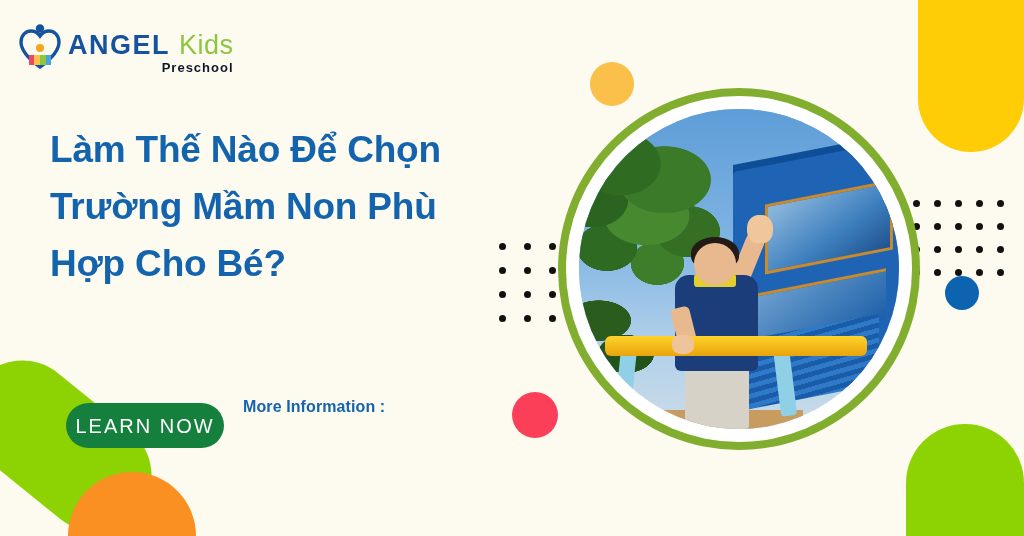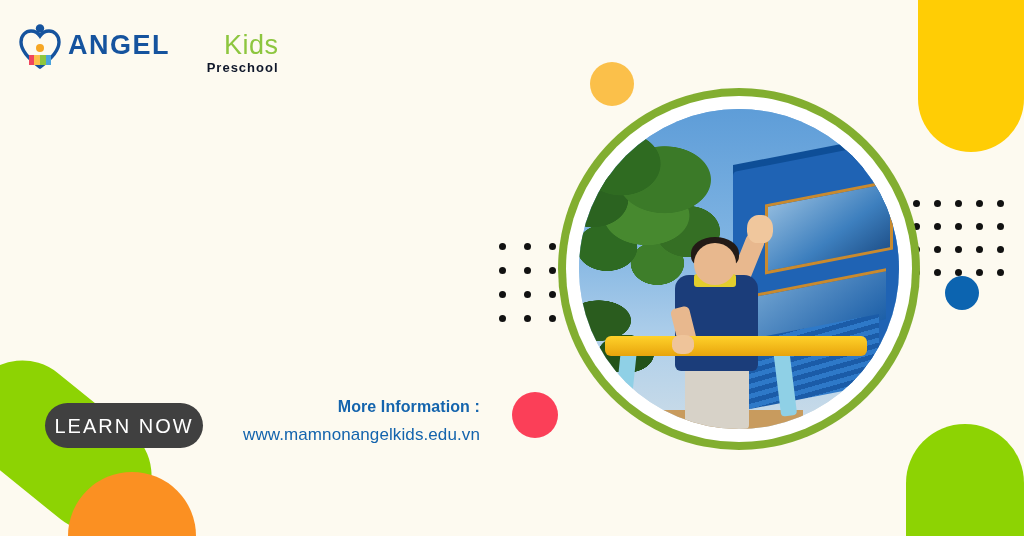--- a/index.html
+++ b/index.html
@@ -78,21 +78,21 @@
   #dot-grid-right {
     left:913px; top:200px;
     grid-template-columns:repeat(5, 21px);
     grid-template-rows:repeat(4, 23px);
   }
 
   
   #logo { position:absolute; left:18px; top:22px; display:flex; align-items:flex-start; }
   #logo-mark { width:44px; height:46px; flex:0 0 auto; margin-top:2px; }
   #logo-words { margin-left:6px; padding-top:8px; }
-  #logo-line1 { display:flex; align-items:baseline;gap:45px; }
+  #logo-line1 { display:flex; align-items:baseline; }
   #logo-angel {
     font-size:27px; font-weight:bold; color:#15539E;
     letter-spacing:1.5px;
   }
   #logo-kids {
     font-size:27px; font-weight:normal; color:#8DC63F;
     letter-spacing:0.5px; margin-left:9px;
   }
   #logo-preschool {
     font-size:13px; font-weight:bold; color:#0f172a;
@@ -101,23 +101,23 @@
 
   
   #headline {
     position:absolute; left:50px; top:122px; width:420px;
     font-size:37px; font-weight:bold; line-height:1.54;
     color:#1464AD; letter-spacing:-0.2px;
   }
 
   
   #cta-button {
-    position:absolute; left:45px; top:403px;
+    position:absolute; left:66px; top:403px;
     width:158px; height:45px;
-    background:#404040; border:none; border-radius:24px;
+    background:#15803d; border:none; border-radius:24px;
     color:#FFFFFF; font-size:20px; font-weight:normal;
     letter-spacing:2px;
     font-family:"Liberation Sans", sans-serif;
     cursor:pointer;
     display:flex; align-items:flex-start; justify-content:center;
     padding-top:9px; line-height:1.45;
     white-space:normal; overflow:visible; text-align:center;
   }
 
   #info-block { position:absolute; left:243px; top:398px;text-align:right; }
@@ -316,26 +316,26 @@
     </svg>
     <div id="logo-words">
       <div id="logo-line1">
         <span id="logo-angel">ANGEL</span>
         <span id="logo-kids">Kids</span>
       </div>
       <div id="logo-preschool">Preschool</div>
     </div>
   </div>
 
+  <h1 id="headline">Làm Thế Nào Để Chọn Trường Mầm Non Phù Hợp Cho Bé?</h1>
 
   <button id="cta-button">LEARN NOW</button>
 
   <div id="info-block">
     <div id="info-label">More Information :</div>
-    <div id="info-url">www.mamnonangelkids.edu.vn</div>
   </div>
 
   <div id="photo-wrap">
     <div id="photo-inner-ring">
       <div id="photo" aria-label="Smiling preschool girl in navy polo waving on a yellow playground bar in front of a blue school building">
         <div id="sky"></div>
         <div id="building-roof"></div>
         <div id="building"></div>
         <div id="building-win"></div>
         <div id="building-win2"></div>

